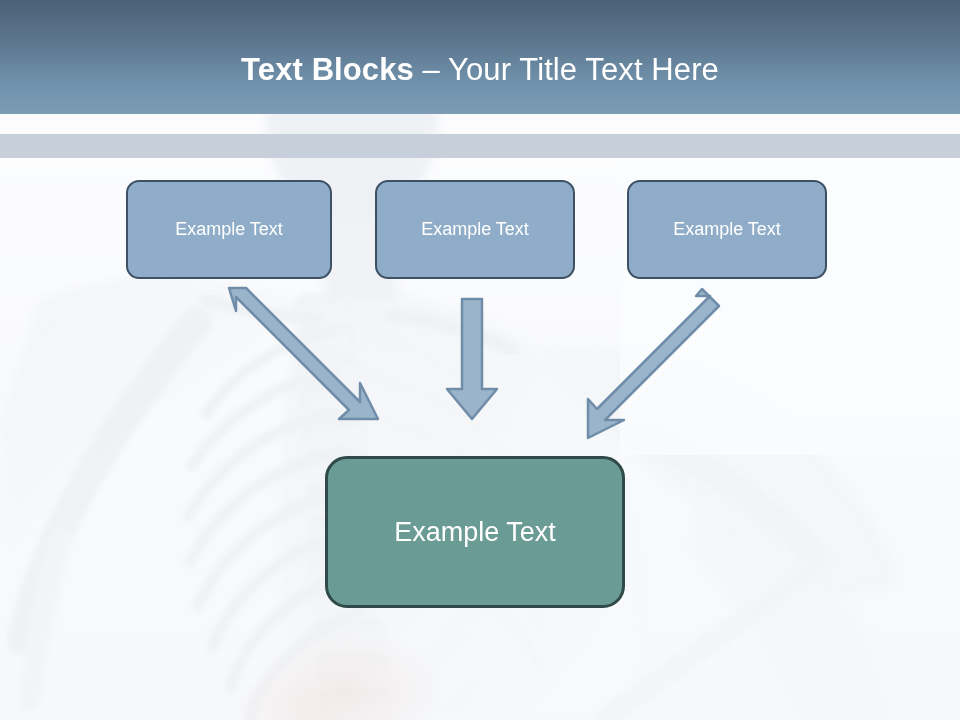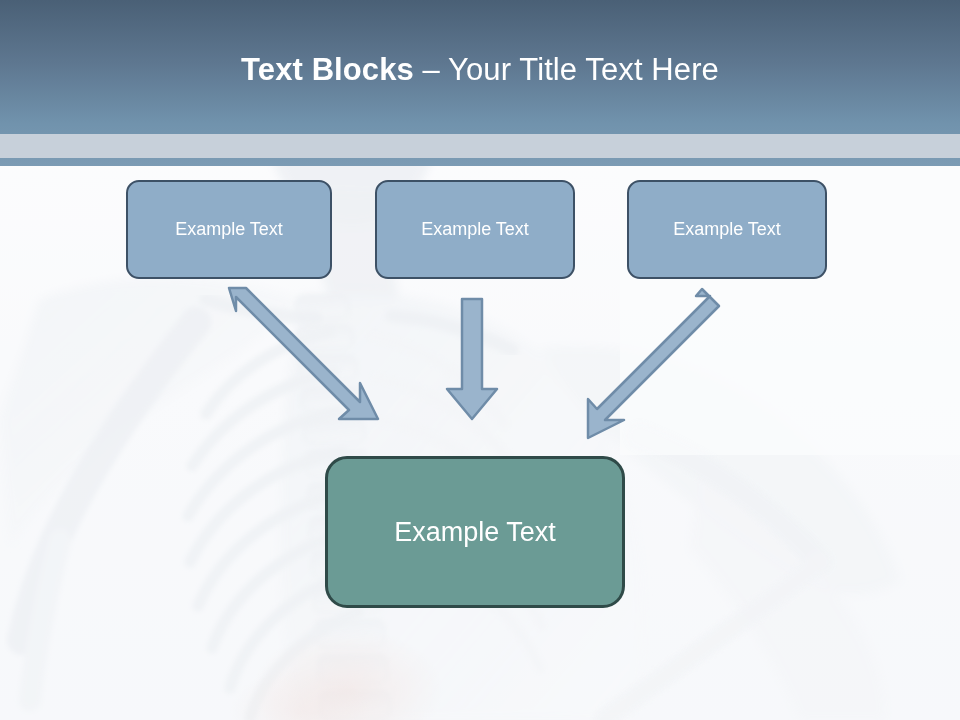--- a/index.html
+++ b/index.html
@@ -26,21 +26,21 @@
     width: 960px;
     height: 720px;
     z-index: 0;
   }
 
   
   #title-bar {
     position: absolute;
     left: 0; top: 0;
     width: 960px;
-    height: 166px;
+    height: 114px;
     background: linear-gradient(to bottom, #4a6076 0%, #5e7790 38%, #7193ad 75%, #7c9bb4 100%);
     z-index: 5;
   }
   #title-text {
     position: absolute;
     left: 0;
     top: 52px;
     width: 960px;
     text-align: center;
     color: #ffffff;

